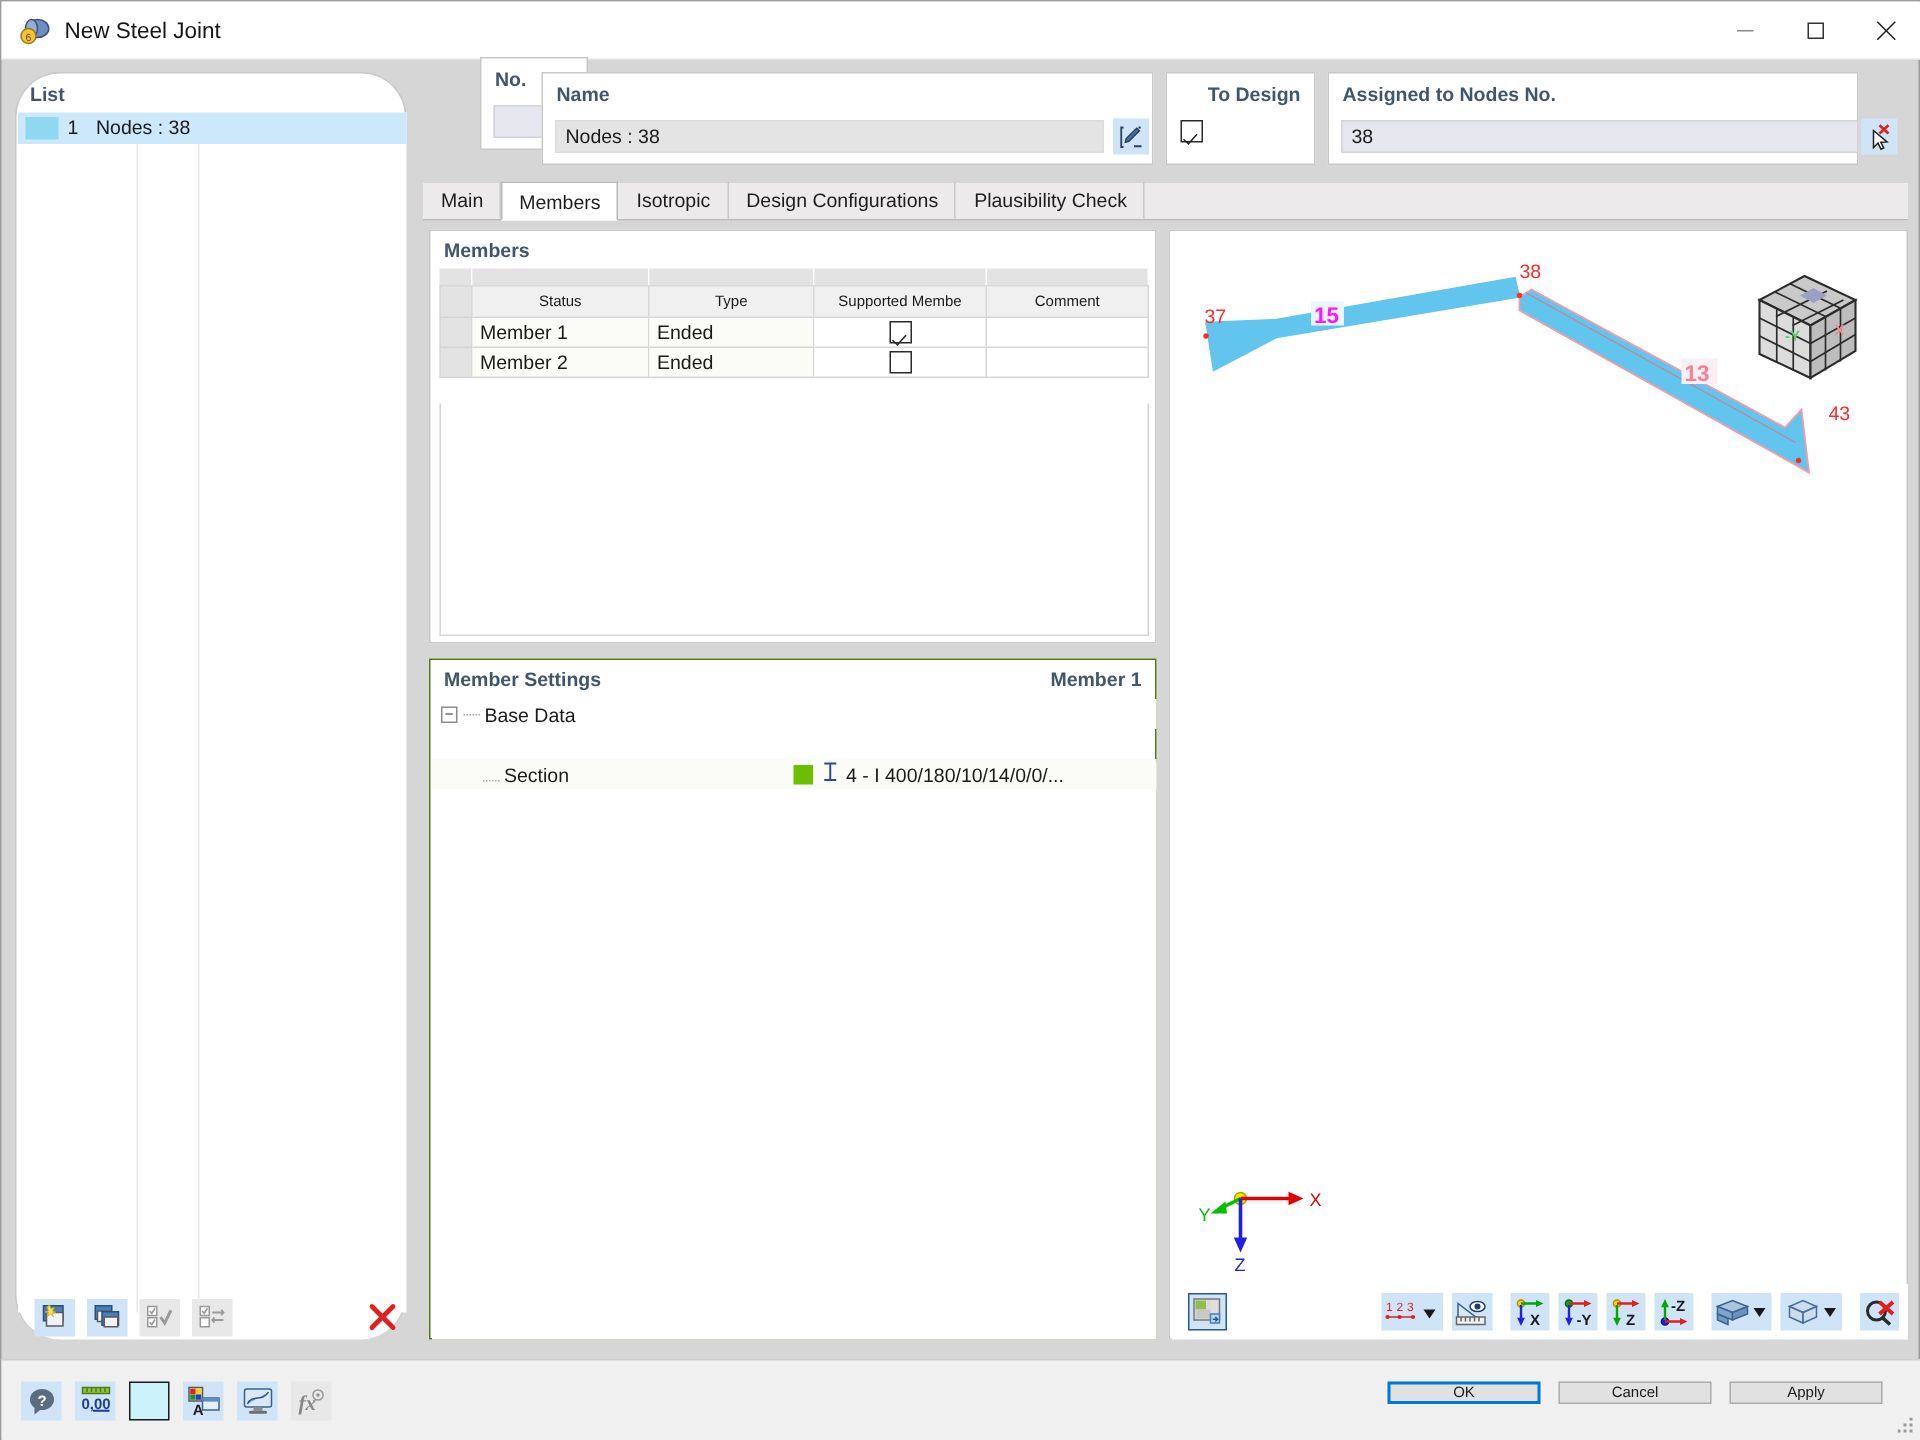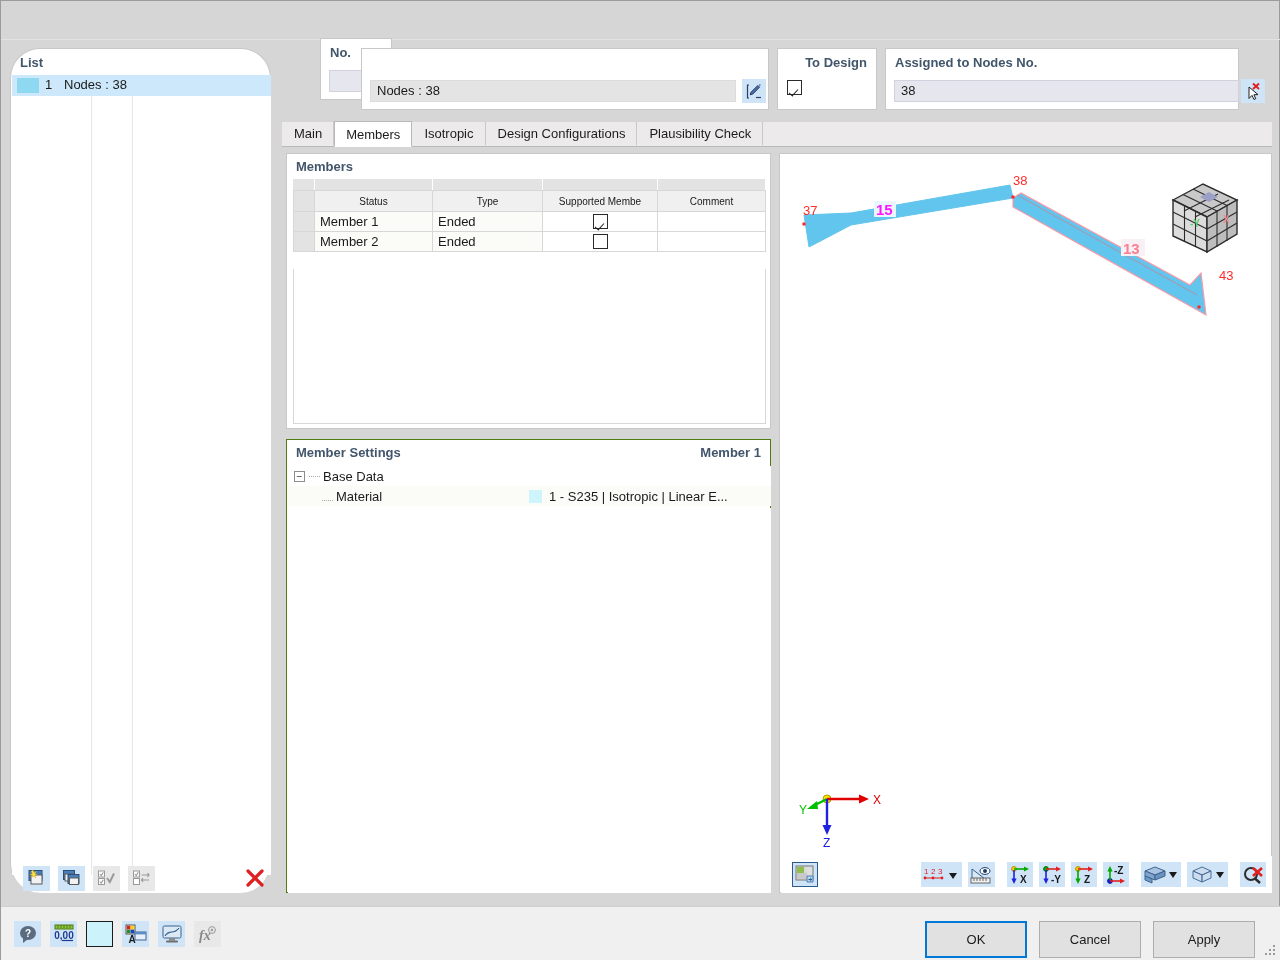--- a/index.html
+++ b/index.html
@@ -208,31 +208,56 @@
   }
   #bottombar-icons { position: absolute; left: 13px; top: 14px; display: flex; gap: 9px; }
   .bb {
     width: 27px; height: 26px; background: #cfe4f7;
     display: flex; align-items: center; justify-content: center;
   }
   .bb.white { background: #ccf2fb; border: 1px solid #1c1c1c; }
   .bb.grey { background: #e8e8e8; font-weight: bold; }
   #dlg-buttons { position: absolute; right: 24px; top: 920px; display: flex; gap: 12px; }
   .dlg-btn {
-    width: 102px; height: 37px; background: #e1e1e1; border: 1px solid #adadad;
-    font-size: 13px; display: flex; align-items: center; justify-content: center;
+    width: 102px; height: 15px; background: #e1e1e1; border: 1px solid #adadad;
+    font-size: 10px; display: flex; align-items: center; justify-content: center;
   }
   .dlg-btn.primary { border: 2px solid #0078d7; }
   #resize-grip { position: absolute; right: 4px; bottom: 4px; width: 12px; height: 12px; }
 </style>
 </head>
 <body>
 
 <div class="window">
 
+  <div class="titlebar">
+    <div class="title-icon">
+      <svg width="22" height="22" viewBox="0 0 22 22">
+        <ellipse cx="13" cy="9" rx="7.5" ry="6" fill="#6f8ec4" stroke="#3c4f7a" stroke-width="1"></ellipse>
+        <ellipse cx="9" cy="9" rx="4" ry="6" fill="#95aed6" stroke="#3c4f7a" stroke-width="1"></ellipse>
+        <circle cx="7" cy="14" r="5" fill="#f3c33c" stroke="#9c7a12" stroke-width="1"></circle>
+        <text x="7" y="17.4" font-size="7" font-family="Liberation Sans, sans-serif" text-anchor="middle" fill="#6a5208">6</text>
+      </svg>
+    </div>
+    <div class="title-text">New Steel Joint</div>
+    <div class="win-controls">
+      <div class="win-btn">
+          <span class="min-line"></span>
+        </div>
+      <div class="win-btn">
+          <span class="max-box"></span>
+        </div>
+      <div class="win-btn">
+        <svg width="13" height="13" viewBox="0 0 13 13">
+            <line x1="0.5" y1="0.5" x2="12.5" y2="12.5" stroke="#222" stroke-width="1.1"></line>
+            <line x1="12.5" y1="0.5" x2="0.5" y2="12.5" stroke="#222" stroke-width="1.1"></line>
+          </svg>
+      </div>
+    </div>
+  </div>
   <div class="titlebar-sep"></div>
 
   <div class="group" id="grp-list">
     <div class="group-title">List</div>
     <div id="list-rows">
       <div class="list-colline" style="left:79px;"></div>
       <div class="list-colline" style="left:120px;"></div>
       <div class="list-row">
         <span class="list-swatch"></span>
         <span class="list-num">1</span>
@@ -281,20 +306,21 @@
       </div>
     </div>
   </div>
 
   <div class="group" id="grp-no">
     <div class="group-title">No.</div>
     <div class="field-ro" id="no-value">1</div>
   </div>
 
   <div class="group" id="grp-name">
+    <div class="group-title">Name</div>
     <div class="field-grey" id="name-value">Nodes : 38</div>
     <div id="name-edit-btn">
       <svg width="17" height="17" viewBox="0 0 17 17">
         <path d="M3 2 L1.5 2 L1.5 15 L3 15" stroke="#2a3f66" stroke-width="1.2" fill="none"></path>
         <path d="M13 2 L14.5 2" stroke="#2a3f66" stroke-width="1.2" fill="none"></path>
         <path d="M10 14.5 L15 14.5" stroke="#2a3f66" stroke-width="1.2" fill="none"></path>
         <path d="M11.8 2.4 L13.6 4.2 L6.6 11.2 L4.2 11.8 L4.8 9.4 Z" fill="#4a6da8" stroke="#24395e" stroke-width="0.9"></path>
       </svg>
     </div>
   </div>
@@ -367,27 +393,34 @@
     <div id="ms-head">
       <span>Member Settings</span>
       <span>Member 1</span>
     </div>
     <div id="ms-bottom"></div>
     <div class="ms-row" id="ms-basedata" style="position:absolute;left:1px;top:26px;width:483px;">
       <span class="ms-expander">−</span>
       <span class="ms-dots"></span>
       <span>Base Data</span>
     </div>
-    <div class="ms-row ms-item" style="position:absolute;left:1px;top:46px;width:483px;">
+    <div class="ms-row ms-item" style="position:absolute;left:1px;top:66px;width:483px;">
       <span class="ms-label">
-        <span class="ms-dots"></span><span>Material</span>
+        <span class="ms-dots"></span><span>Section</span>
       </span>
       <span class="ms-valcell" style="width:251px;">
-        <span class="sw" style="background:#cdf5fb;"></span>
-        <span>1 - S235 | Isotropic | Linear E...</span>
+        <span class="sw" style="background:#6cbf00;"></span>
+        <span style="margin-right:6px;">
+          <svg width="9" height="13" viewBox="0 0 9 13">
+              <line x1="0.5" y1="1" x2="8.5" y2="1" stroke="#2e4a85" stroke-width="1.3"></line>
+              <line x1="4.5" y1="1" x2="4.5" y2="12" stroke="#2e4a85" stroke-width="1.3"></line>
+              <line x1="0.5" y1="12" x2="8.5" y2="12" stroke="#2e4a85" stroke-width="1.3"></line>
+            </svg>
+        </span>
+        <span>4 - I 400/180/10/14/0/0/...</span>
       </span>
     </div>
     <div class="ms-vertline"></div>
   </div>
 
   <div id="view3d">
     <div id="viewcanvas">
       <svg width="491" height="700" viewBox="0 0 491 700">
 
         <path d="M23,60 L28,92 L70,70 L232,43 L229,30 L70,58 Z" fill="#62c5ed" stroke="#62c5ed" stroke-width="1"></path>

